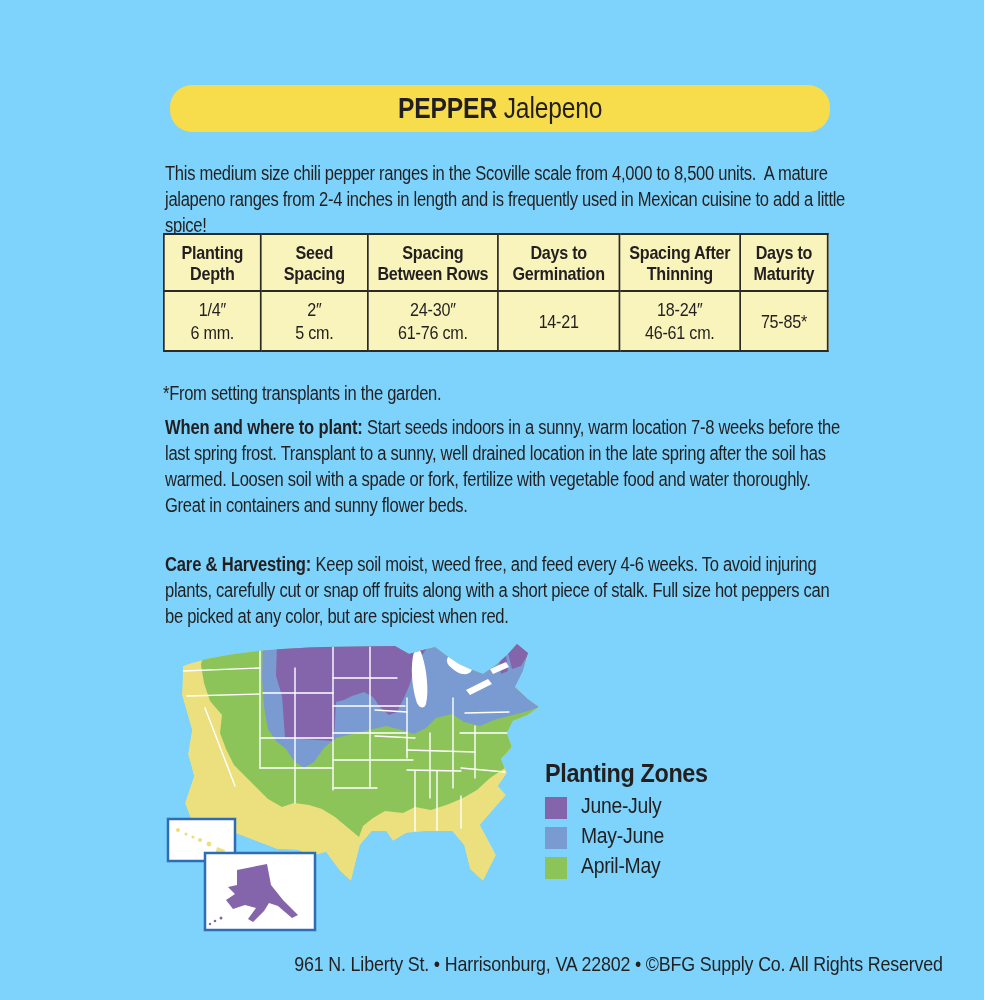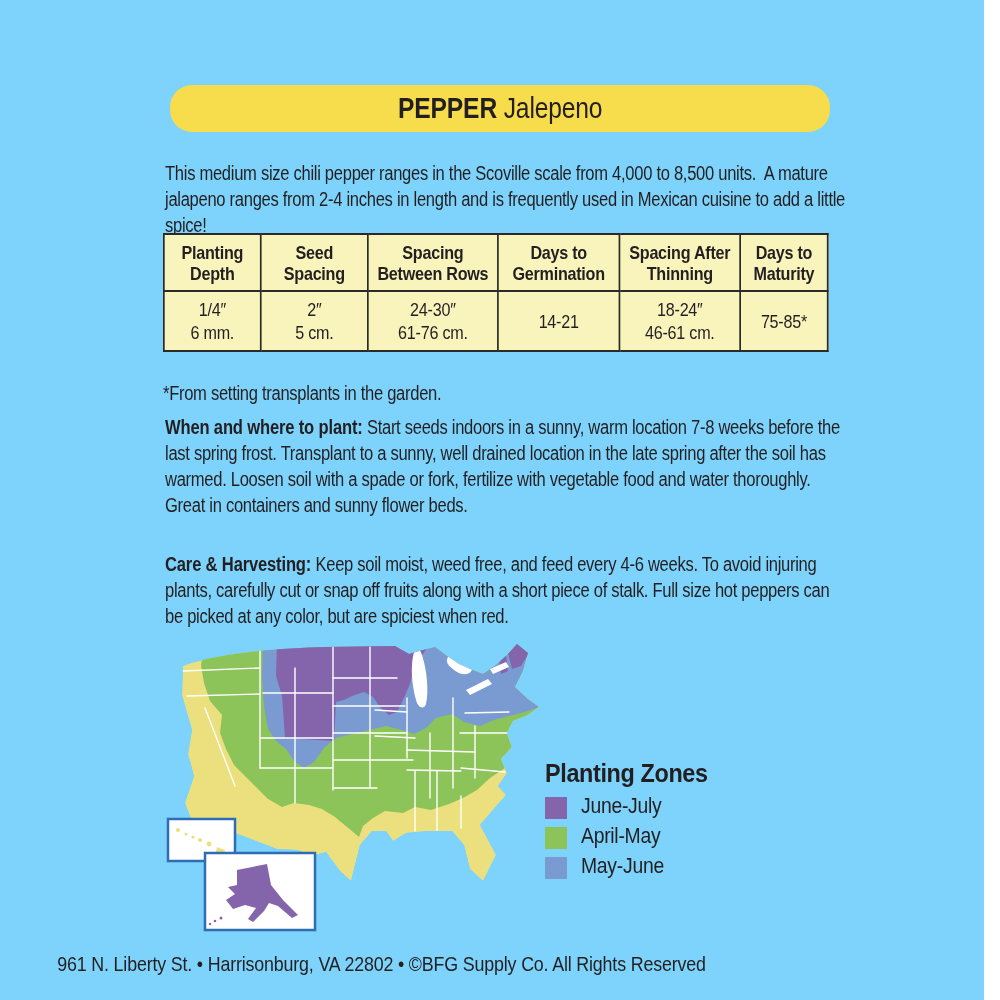--- a/index.html
+++ b/index.html
@@ -44,21 +44,21 @@
     transform:scaleX(.9);transform-origin:0 0;white-space:nowrap;
   }
   .legend-item{display:flex;align-items:flex-end;height:22px;margin-bottom:8px;}
   .legend-swatch{width:22px;height:22px;flex:0 0 22px;margin-right:14px;}
   .legend-label{
     font-size:22px;letter-spacing:-.3px;white-space:nowrap;display:inline-block;
     transform:scaleX(.88);transform-origin:0 0;
   }
   
   .footer{
-    position:absolute;left:0;top:952px;width:1000px;text-align:left;
+    position:absolute;left:0;top:952px;width:1000px;text-align:right;
     font-size:21px;letter-spacing:-.2px;
   }
   .footer-inner{display:inline-block;transform:scaleX(.85);white-space:nowrap;}
   .state-lines{stroke:#ffffff;stroke-width:1.4;fill:none;stroke-linecap:round;}
   .lake{fill:#ffffff;}
 </style>
 </head>
 <body>
 
 <div class="page">
@@ -224,26 +224,26 @@
     </g>
   </svg>
 
   <div class="legend">
     <div class="legend-title">Planting Zones</div>
     <div class="legend-item">
       <span class="legend-swatch" style="background:var(--zone0)"></span>
       <span class="legend-label">June-July</span>
     </div>
     <div class="legend-item">
+      <span class="legend-swatch" style="background:var(--zone1)"></span>
+      <span class="legend-label">May-June</span>
+    </div>
+    <div class="legend-item">
       <span class="legend-swatch" style="background:var(--zone2)"></span>
       <span class="legend-label">April-May</span>
-    </div>
-    <div class="legend-item">
-      <span class="legend-swatch" style="background:var(--zone1)"></span>
-      <span class="legend-label">May-June</span>
     </div>
   </div>
 
   <div class="footer">
     <span class="footer-inner">961 N. Liberty St. • Harrisonburg, VA 22802 • ©BFG Supply Co. All Rights Reserved</span>
   </div>
 
 </div>
 
 </body></html>

